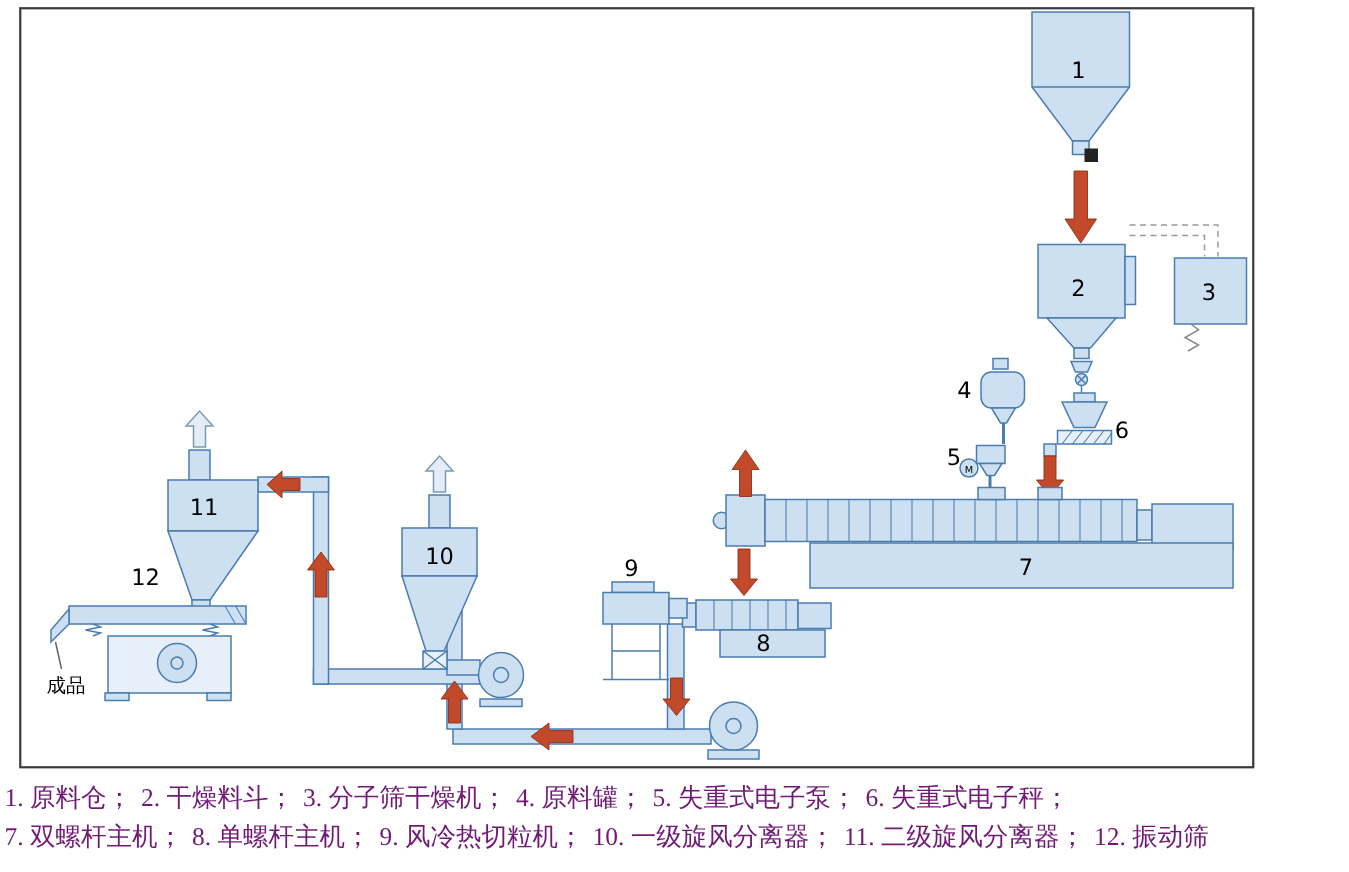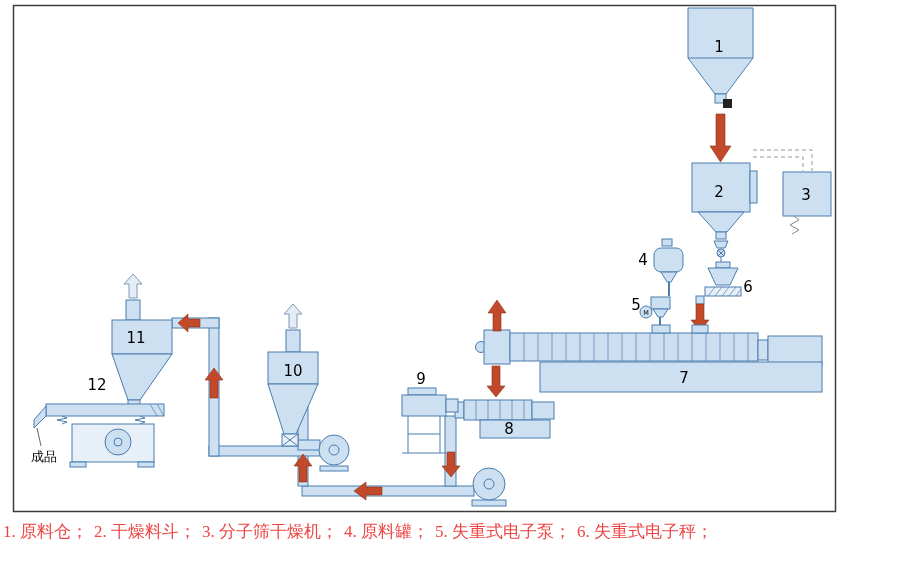--- a/index.html
+++ b/index.html
@@ -12,21 +12,21 @@
   .vent{fill:#e4edf6;stroke:#7e98b4;stroke-width:1;}
   .thin{stroke:#4a7cae;stroke-width:1;fill:none;}
   .thin2{stroke:#4a7cae;stroke-width:2;fill:none;}
   .hatch{stroke:#4a7cae;stroke-width:.7;fill:none;}
   .dash{stroke:#999;stroke-width:1;fill:none;stroke-dasharray:4 3;}
   .gray{stroke:#888;stroke-width:1;fill:none;}
   .num{font-family:"DejaVu Sans",sans-serif;font-size:15px;fill:#000;}
   .small-label{font-family:"DejaVu Sans",sans-serif;font-size:13px;fill:#000;}
   .tiny{font-family:"DejaVu Sans",sans-serif;font-size:6.5px;fill:#000;}
   .legend{position:absolute;left:0;top:519px;width:713px;text-align:center;
-          font-family:"Liberation Serif","DejaVu Serif",serif;font-size:17px;color:#ef4444;}
+          font-family:"Liberation Serif","DejaVu Serif",serif;font-size:17px;color:#701a75;}
   .legend-line{line-height:26px;white-space:nowrap;}
   .legend-line span{margin:0 3px;}
 </style>
 </head>
 <body>
 
 <svg id="diagram" width="899" height="581" viewBox="0 0 899 581" xmlns="http://www.w3.org/2000/svg">
 
   <rect x="13.5" y="5.5" width="822" height="506" fill="#ffffff" stroke="#3c3c3c" stroke-width="1.5"></rect>
 
@@ -175,13 +175,14 @@
     <circle class="eq" cx="118" cy="442" r="4"></circle>
     <rect class="eq" x="70" y="462" width="16" height="5"></rect>
     <rect class="eq" x="138" y="462" width="16" height="5"></rect>
     <text class="num" text-anchor="middle" x="97" y="390">12</text>
     <text class="small-label" text-anchor="middle" x="44" y="461">成品</text>
   </g>
 </svg>
 
 <div class="legend">
   <div class="legend-line"><span>1. 原料仓；</span><span>2. 干燥料斗；</span><span>3. 分子筛干燥机；</span><span>4. 原料罐；</span><span>5. 失重式电子泵；</span><span>6. 失重式电子秤；</span></div>
+  <div class="legend-line"><span>7. 双螺杆主机；</span><span>8. 单螺杆主机；</span><span>9. 风冷热切粒机；</span><span>10. 一级旋风分离器；</span><span>11. 二级旋风分离器；</span><span>12. 振动筛</span></div>
 </div>
 
 </body></html>

